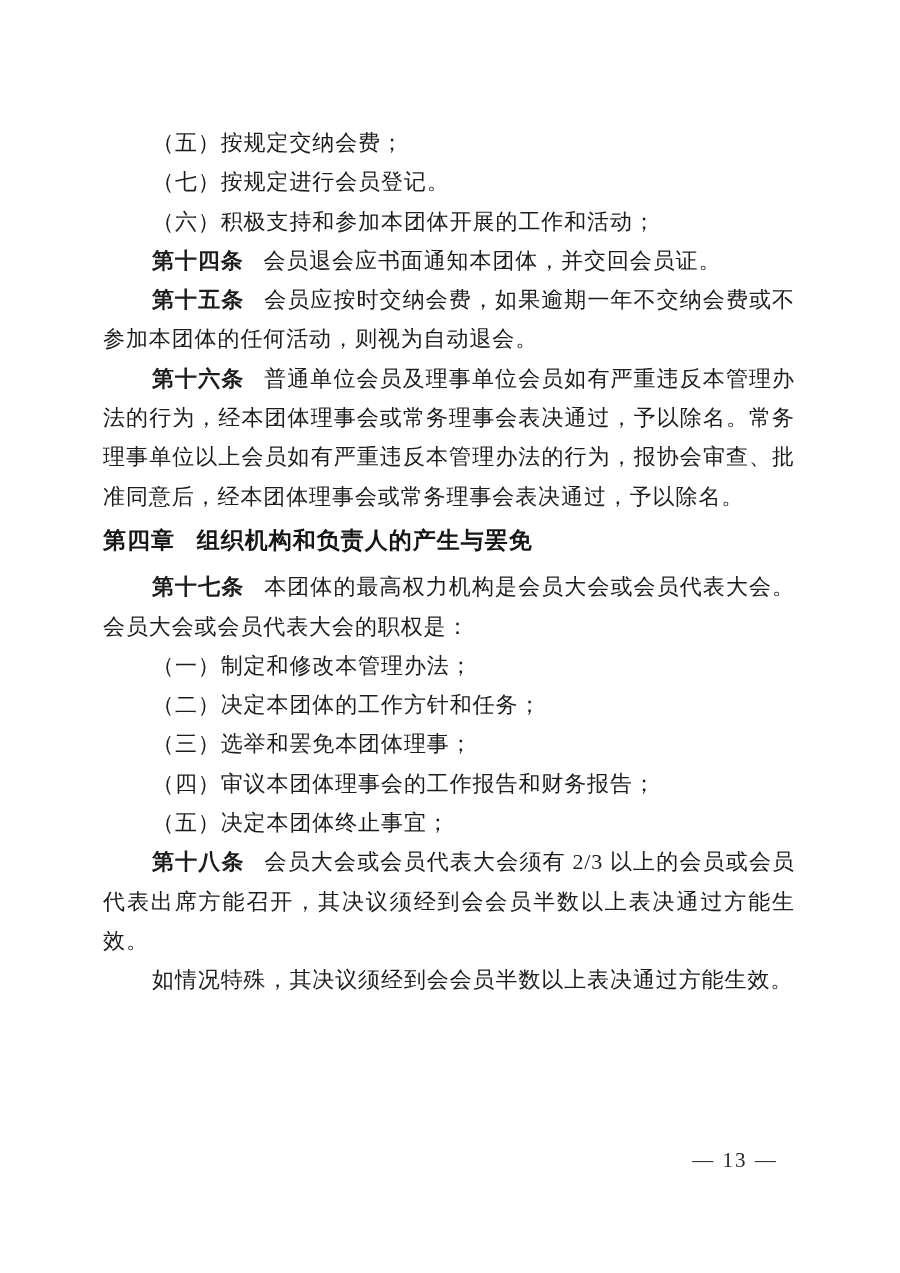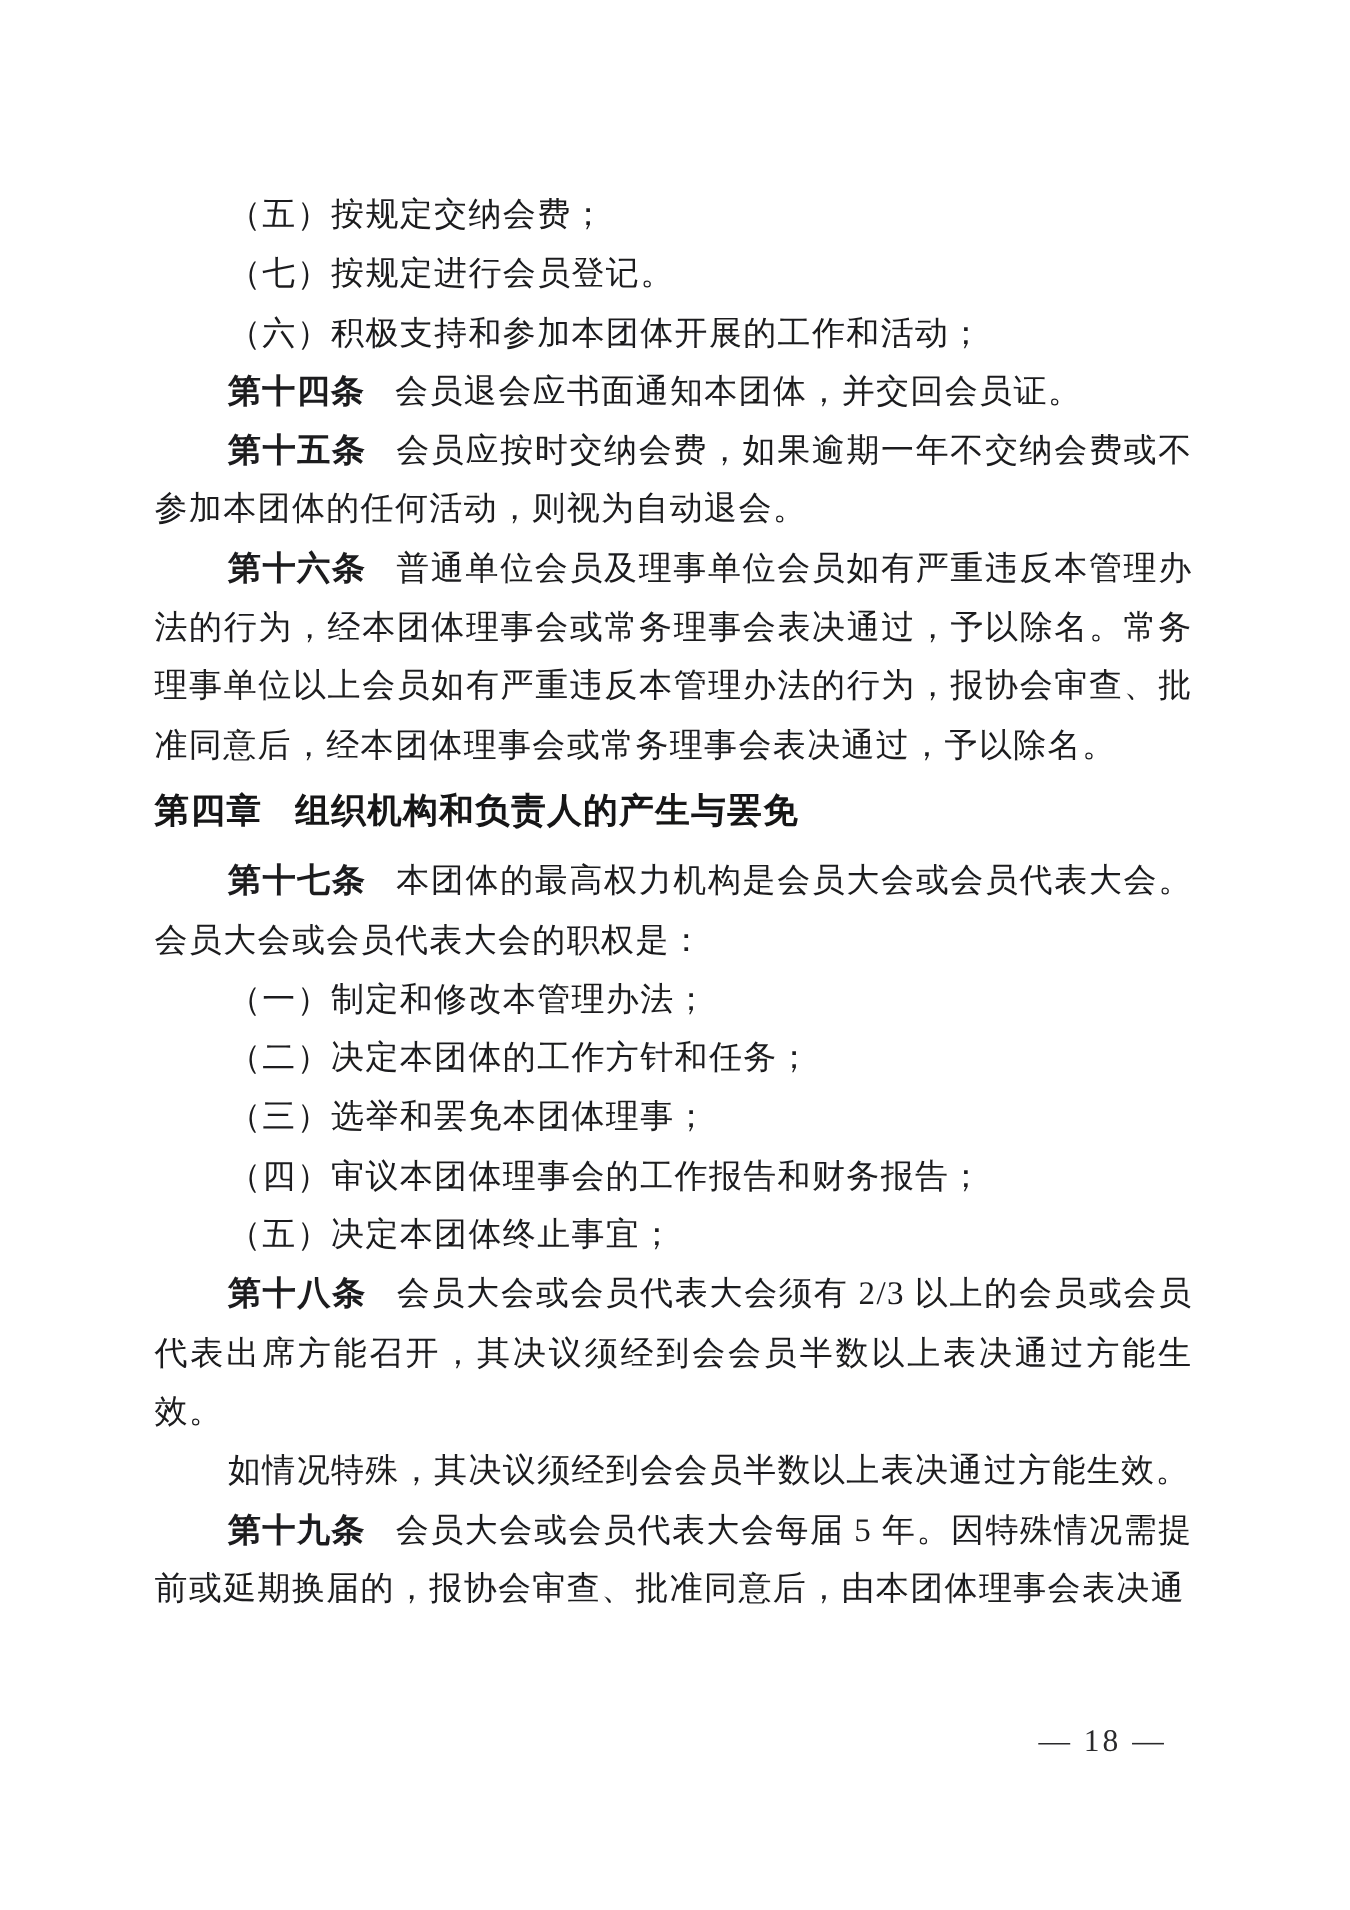--- a/index.html
+++ b/index.html
@@ -99,18 +99,17 @@
 
   <p class="para"><span class="body-text">（四）审议本团体理事会的工作报告和财务报告；</span></p>
 
   <p class="para"><span class="body-text">（五）决定本团体终止事宜；</span></p>
 
 
   <p class="para"><span class="lead">第十八条</span><span class="body-text">会员大会或会员代表大会须有 2/3 以上的会员或会员代表出席方能召开，其决议须经到会会员半数以上表决通过方能生效。</span></p>
 
   <p class="para"><span class="body-text">如情况特殊，其决议须经到会会员半数以上表决通过方能生效。</span></p>
 
-  <p class="para"><span class="lead">第十九条</span><span class="body-text">会员大会或会员代表大会每届 5 年。因特殊情况需提前或延期换届的，报协会审查、批准同意后，由本团体理事会表决通</span></p>
 </div>
 
-  <div class="page-number">— 18 —</div>
+  <div class="page-number">— 13 —</div>
 
 </div>
 
 </body></html>

